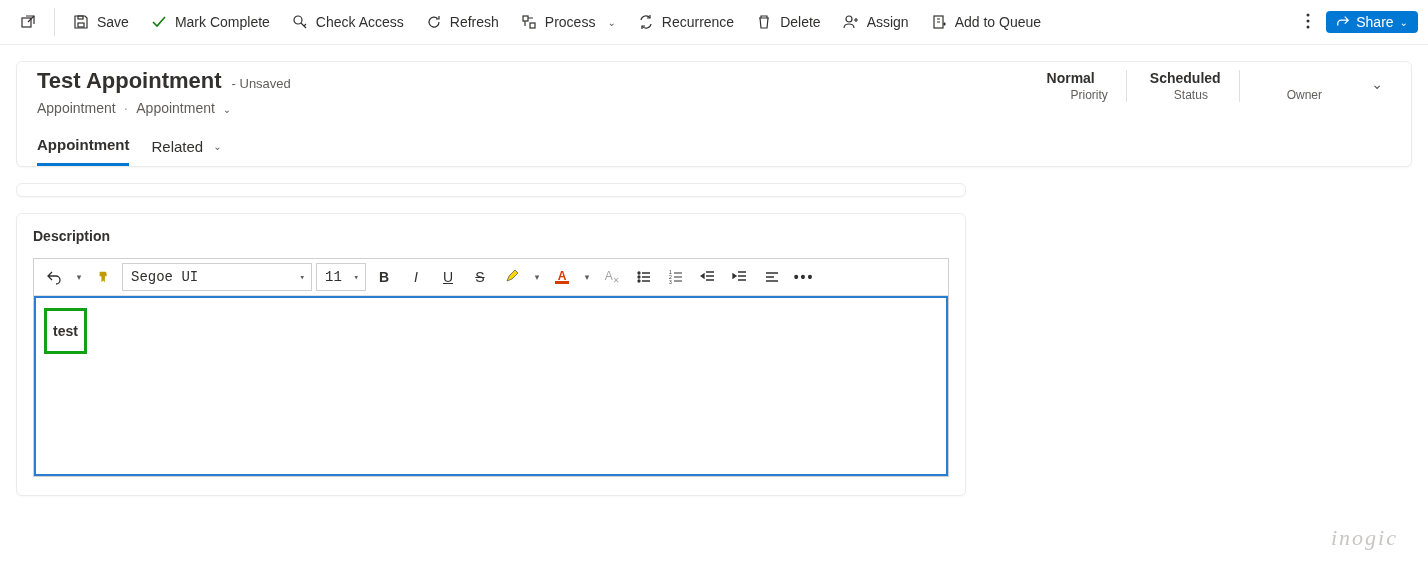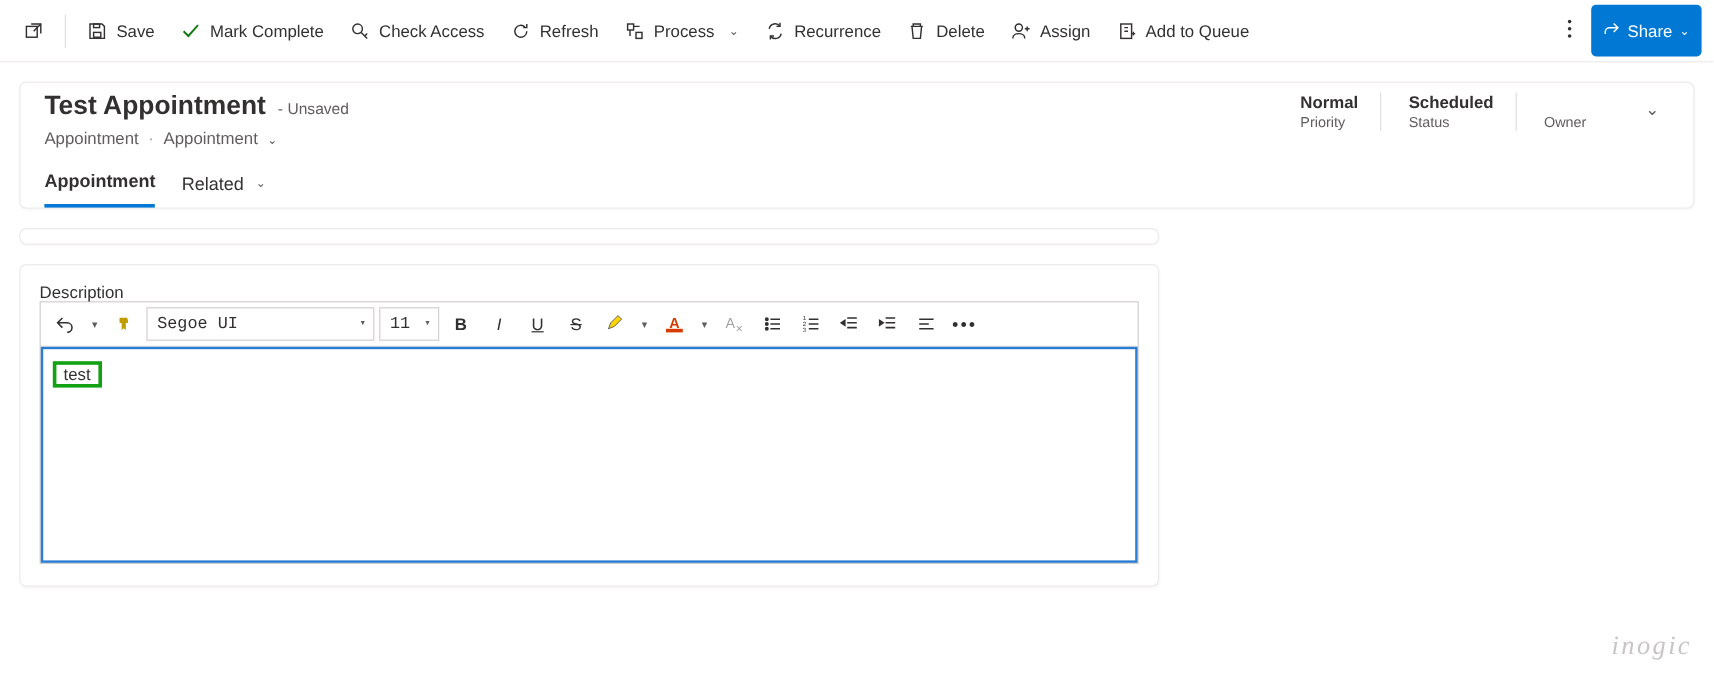--- a/index.html
+++ b/index.html
@@ -30,21 +30,21 @@
     background: transparent;
     border: none;
     cursor: pointer;
   }
   .cmd-icon {
     width: 16px; height: 16px; display:inline-flex; align-items:center; justify-content:center;
   }
   .cmd-sep { width:1px; height:28px; background:#e1dfdd; margin:0 6px;}
   .spacer { flex:1; }
   .share-btn {
-    background:#0078d4; color:#fff; border-radius:4px; height:43px; padding:0 10px;
+    background:#0078d4; color:#fff; border-radius:4px; height:22px; padding:0 10px;
     display:inline-flex; align-items:center; gap:6px; font-size:14px; border:none; cursor:pointer;
   }
   .share-btn .chev { font-size:10px; }
   .dots-btn { width:32px; height:36px; display:inline-flex; align-items:center; justify-content:center; background:transparent; border:none; cursor:pointer;}
   .chev-small { font-size:10px; color:#605e5c; margin-left:4px;}
   
   .header-card {
     margin: 16px;
     border:1px solid #edebe9;
     border-radius:6px;
@@ -57,33 +57,33 @@
   .rec-unsaved { font-size:13px; color:#605e5c;}
   .breadcrumb { color:#605e5c; font-size:14px; margin-top:6px; display:flex; align-items:center; gap:8px;}
   .breadcrumb .sep { color:#a19f9d;}
   .breadcrumb .link { color:#605e5c; cursor:pointer;}
   .right-meta {
     position:absolute; right:20px; top:8px; display:flex; align-items:flex-start; gap:23px;
   }
   .meta-block { border-right:1px solid #e1dfdd; padding-right:18px;}
   .meta-block:last-of-type { border-right:none; }
   .meta-val { font-weight:600; font-size:14px;}
-  .meta-lbl { font-size:12px; color:#605e5c; margin-top:2px;}
+  .meta-lbl { font-size:12px; color:#605e5c; margin-top:2px;margin-left:24px;}
   .chev-expand { width:28px;height:28px;display:inline-flex;align-items:center;justify-content:center;color:#605e5c;font-size:14px;cursor:pointer;}
   .tabs { display:flex; gap:22px; margin-top:20px;}
   .tab { padding-bottom:10px; font-size:15px; color:#323130; cursor:pointer; display:flex; align-items:center; gap:6px;}
   .tab.active { font-weight:600; border-bottom:3px solid #0078d4;}
   
   .content-col { width:950px; margin-left:16px; }
   .section-card {
     border:1px solid #edebe9; border-radius:6px; box-shadow: 0 1px 2px rgba(0,0,0,0.03);
     margin-bottom:16px; padding:14px 16px 18px 16px; background:#fff;
   }
   .empty-card { height:14px; padding:0;}
-  .section-title { font-weight:400; font-size:14px; }
+  .section-title { font-weight:700; font-size:14px; margin-bottom:14px;}
   
   .rt-wrap { border:1px solid #d2d0ce;}
   .rt-toolbar {
     display:flex; align-items:center; gap:4px; padding:4px 6px; border-bottom:1px solid #e1dfdd; flex-wrap:wrap;
   }
   .rt-btn {
     width:28px; height:28px; display:inline-flex; align-items:center; justify-content:center;
     background:transparent; border:none; cursor:pointer; color:#323130; font-size:14px;
     position:relative;
   }
@@ -91,25 +91,25 @@
     height:28px; border:1px solid #d2d0ce; background:#fff; display:inline-flex; align-items:center;
     padding:0 22px 0 8px; font-size:14px; position:relative; cursor:pointer;font-family:Liberation Mono, monospace;
   }
   .rt-select .arrow{position:absolute; right:6px; font-size:9px; color:#605e5c;}
   .font-select{width:190px;}
   .size-select{width:50px;}
   .area {
     width:100%; min-height:180px; padding:10px 8px; font-size:14px; outline:none;
     border:2px solid #2b7cd3;
   }
-  .hl-word { display:inline-block; border:3px solid #12a112; padding:0 6px;}
+  .hl-word { display:inline-block; border:3px solid #12a112; padding:12px 6px;font-weight:bold;}
   .bold{font-weight:700;} .ital{font-style:italic;} .under{text-decoration:underline;} .strike{text-decoration:line-through;}
   .disabled{opacity:.45; cursor:default;}
   .watermark{
-    position:fixed; right:18px; bottom:10px; font-family: Georgia, serif; font-size:22px; color:#c8c6c4; letter-spacing:2px;
+    position:fixed; right:30px; bottom:10px; font-family: Georgia, serif; font-size:22px; color:#c8c6c4; letter-spacing:2px;
     font-style:italic;
   }
 </style>
 </head>
 <body>
 
 <div class="cmdbar">
   <button class="cmd-btn">
     <span class="cmd-icon">
       <svg width="16" height="16" viewBox="0 0 16 16" fill="none" stroke="#323130" stroke-width="1.2">

